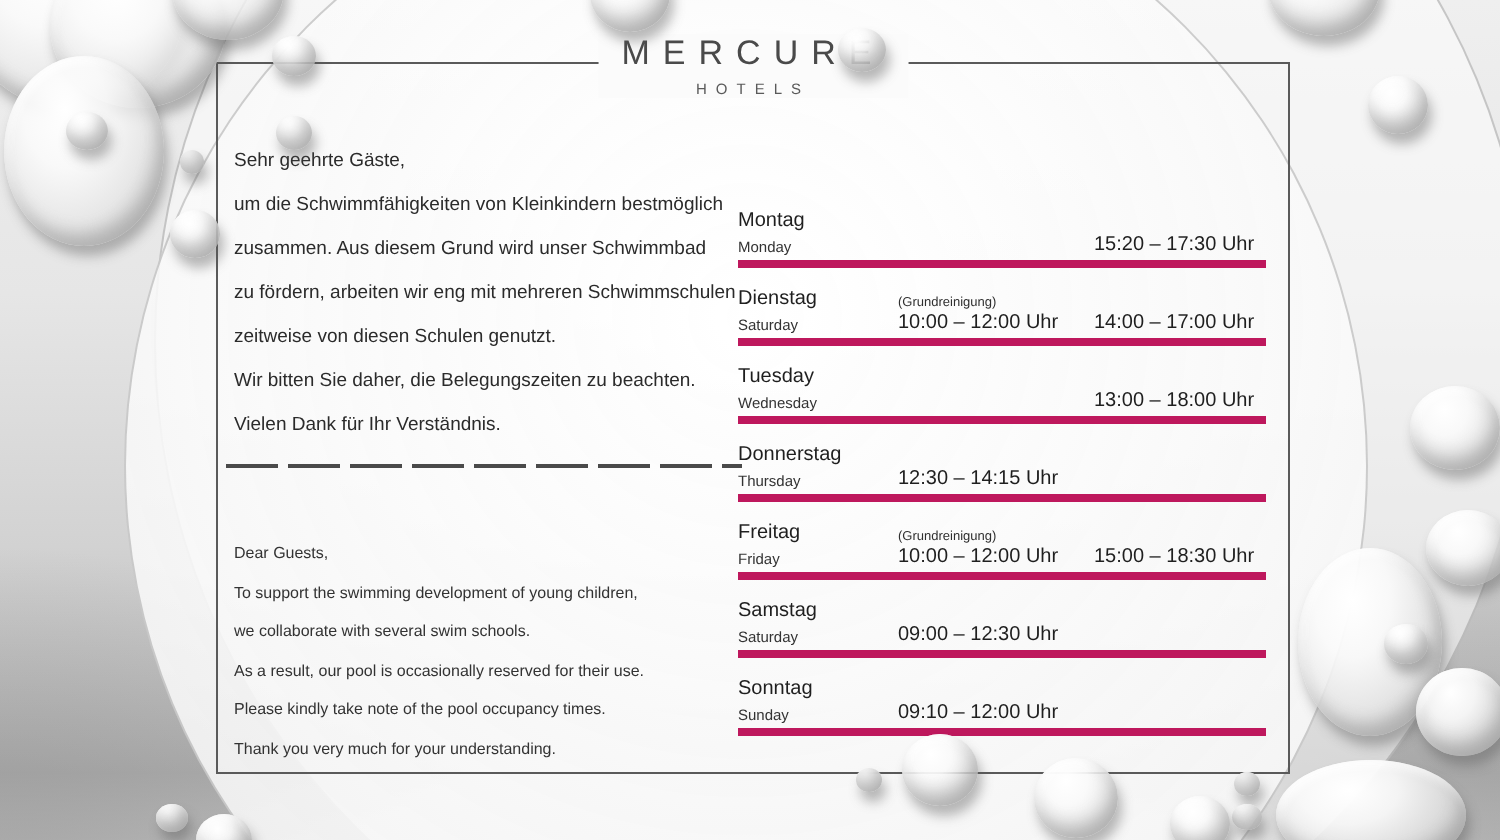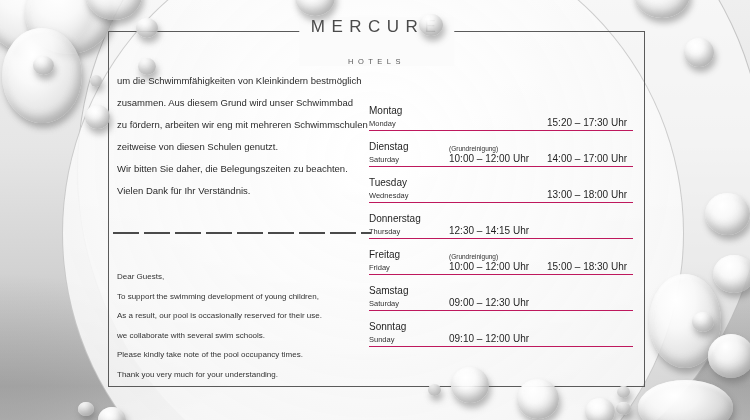--- a/index.html
+++ b/index.html
@@ -28,38 +28,38 @@
   
   .document{
     position:absolute;left:108px;top:31px;width:535px;height:354px;
     border:1px solid #5a5a5a;background:transparent;
   }
   .logo{
     position:absolute;top:-15px;left:50%;transform:translateX(-50%);
     background:#fbfbfb;padding:0 12px;text-align:center;white-space:nowrap;
   }
   .logo-name{font-size:17px;letter-spacing:6.5px;color:#4a4a4a;font-weight:500;}
-  .logo-sub{font-size:7.5px;letter-spacing:4.5px;color:#5a5a5a;margin-top:20px;}
+  .logo-sub{font-size:7.5px;letter-spacing:4.5px;color:#5a5a5a;margin-top:3px;}
   .left-col{position:absolute;left:8px;top:44px;width:254px;}
   .left-col p.de{
     font-size:9.5px;line-height:10px;color:#2b2b2b;
     margin:0 0 12px 0;white-space:nowrap;
   }
   .separator{
     position:absolute;left:4px;top:200px;width:258px;height:2px;
     background:repeating-linear-gradient(to right,#4a4a4a 0px,#4a4a4a 26px,transparent 26px,transparent 31px);
   }
   .english-col{position:absolute;left:8px;top:213px;width:254px;margin-top:27px;}
   .english-col p.en{
     font-size:8px;line-height:9px;color:#333;
     margin:0 0 10.5px 0;white-space:nowrap;
   }
   
   .schedule{position:absolute;left:260px;top:63px;width:264px;}
-  .srow{margin-top:7px;border-bottom:1px solid #be185d;padding-bottom:2px;}
+  .srow{margin-top:7px;border-bottom:4px solid #be185d;padding-bottom:2px;}
   .srow-line1{display:flex;align-items:flex-end;height:14px;}
   .day-de{width:80px;font-size:10px;color:#1f1f1f;white-space:nowrap;}
   .row-note{font-size:6.5px;color:#2f2f2f;white-space:nowrap;}
   .srow-line2{display:grid;grid-template-columns:80px 98px 1fr;align-items:end;height:12px;}
   .day-en{font-size:7.5px;color:#333;white-space:nowrap;}
   .t1{font-size:10px;color:#1f1f1f;white-space:nowrap;}
   .t2{font-size:10px;color:#1f1f1f;text-align:right;padding-right:8px;white-space:nowrap;}
   
   .drop{
     position:absolute;border-radius:50%;
@@ -74,35 +74,36 @@
 <div class="big-circle circle-b"></div>
 <div class="big-circle circle-a"></div>
 
 <div class="document">
   <div class="logo">
     <div class="logo-name">MERCURE</div>
     <div class="logo-sub">HOTELS</div>
   </div>
 
   <div class="left-col">
+    <p class="de">Sehr geehrte Gäste,</p>
     <p class="de">um die Schwimmfähigkeiten von Kleinkindern bestmöglich</p>
     <p class="de">zusammen. Aus diesem Grund wird unser Schwimmbad</p>
     <p class="de">zu fördern, arbeiten wir eng mit mehreren Schwimmschulen</p>
     <p class="de">zeitweise von diesen Schulen genutzt.</p>
     <p class="de">Wir bitten Sie daher, die Belegungszeiten zu beachten.</p>
     <p class="de">Vielen Dank für Ihr Verständnis.</p>
   </div>
 
   <div class="separator"></div>
 
   <div class="english-col">
     <p class="en">Dear Guests,</p>
     <p class="en">To support the swimming development of young children,</p>
+    <p class="en">we collaborate with several swim schools.</p>
     <p class="en">As a result, our pool is occasionally reserved for their use.</p>
-    <p class="en">we collaborate with several swim schools.</p>
     <p class="en">Please kindly take note of the pool occupancy times.</p>
     <p class="en">Thank you very much for your understanding.</p>
   </div>
 
   <div class="schedule">
     <div class="srow">
       <div class="srow-line1">
         <span class="day-de">Montag</span>
         <span class="row-note"></span>
       </div>

